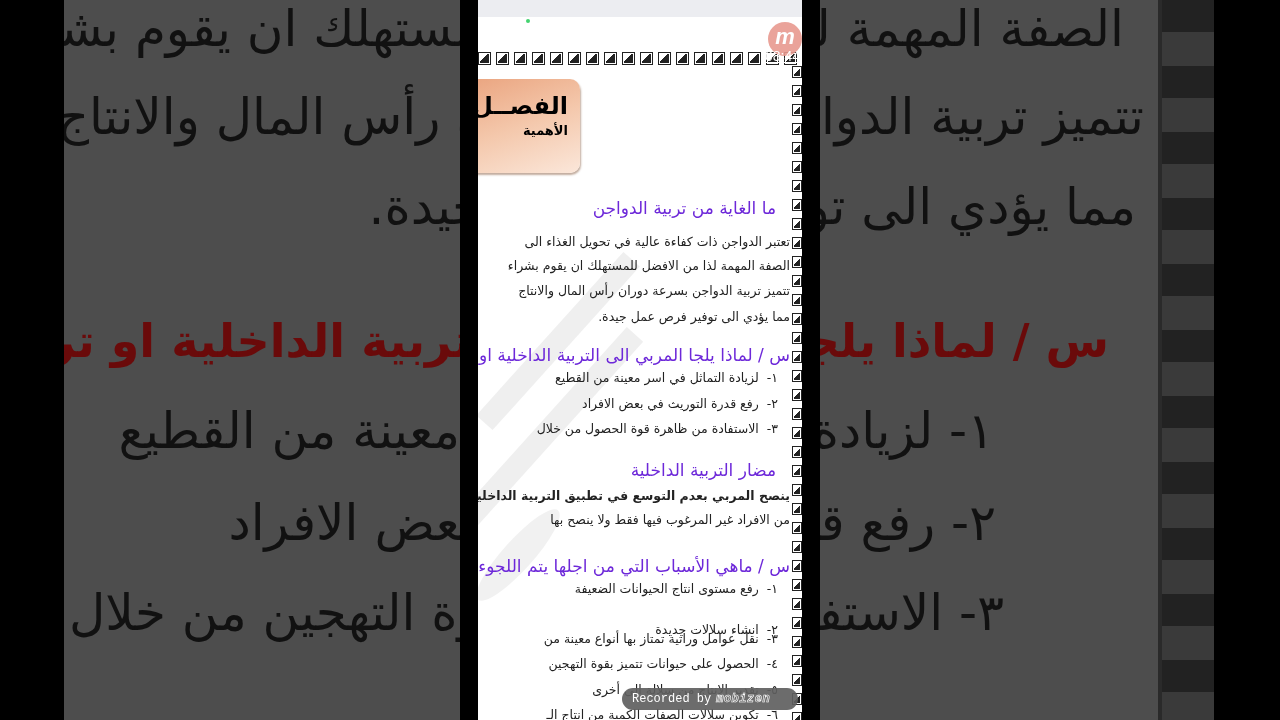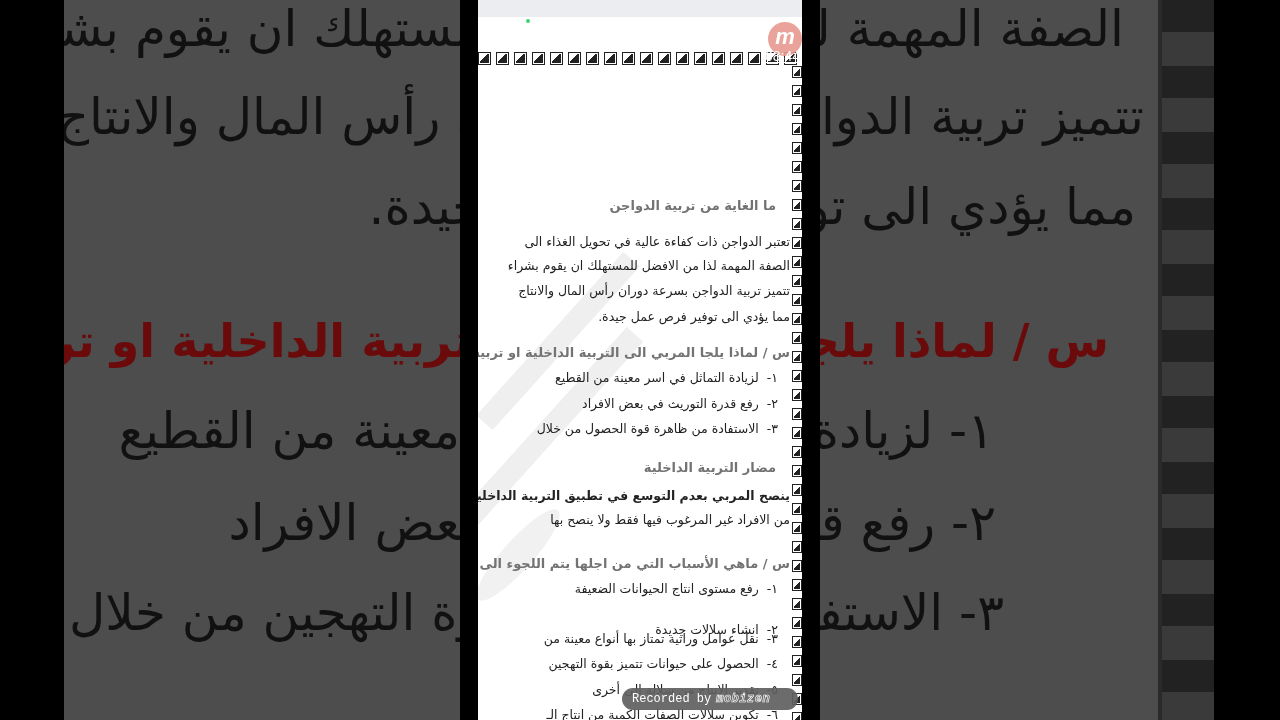--- a/index.html
+++ b/index.html
@@ -75,21 +75,21 @@
     background: #ececec; transform: rotate(-48deg); opacity: .85;
   }
   .watermark.w2 { left: -60px; top: 420px; width: 260px; }
   .watermark.w3 { left: -20px; top: 540px; width: 120px; height: 30px; border-radius: 50%; background: #efefef; }
 
   .doc {
     position: absolute; right: 26px; top: 0; width: 360px; direction: rtl; text-align: right;
     font-family: "DejaVu Sans", sans-serif; color: #222;
   }
   .line { position: absolute; right: 0; white-space: nowrap; font-size: 12.5px; }
-  .heading { color: #737373; font-weight: bold; font-size: 13px; }
+  .heading { color: #6d28d9; font-weight: normal; font-size: 17px; }
   .item { font-size: 12.5px; }
   .num { display: inline-block; margin-left: 8px; }
 
   .recorded-badge {
     position: absolute; left: 622px; top: 688px; width: 176px; height: 22px;
     border-radius: 11px; background: rgba(95,95,95,.92);
     color: #fff; font-family: Liberation Mono, monospace; font-size: 12px;
     display: flex; align-items: center; padding-left: 10px; gap: 5px;
   }
   .recorded-brand { font-weight: bold; font-style: italic; letter-spacing: .5px; font-size: 12px;
@@ -174,20 +174,24 @@
       <span class="bx"></span>
       <span class="bx"></span>
     <span class="bx"></span>
       <span class="bx"></span>
       <span class="bx"></span>
   </div>
 
   <div class="mobizen-logo">m</div>
   <div class="mobizen-time">08:44</div>
 
+  <div class="chapter-box">
+    <span class="chapter-title">الفصــل</span>
+    <span class="chapter-sub">الأهمية</span>
+  </div>
 
   <div class="doc">
 
     <div class="line heading" style="top:198px;">ما الغاية من تربية الدواجن</div>
     <div class="line" style="top:234px; right:-14px;">تعتبر الدواجن ذات كفاءة عالية في تحويل الغذاء الى</div>
     <div class="line" style="top:258px; right:-14px;">الصفة المهمة لذا من الافضل للمستهلك ان يقوم بشراء</div>
     <div class="line" style="top:283px; right:-14px;">تتميز تربية الدواجن بسرعة دوران رأس المال والانتاج</div>
     <div class="line" style="top:309px; right:-14px;">مما يؤدي الى توفير فرص عمل جيدة.</div>
 
     <div class="line heading" style="top:345px; right:-14px;">س / لماذا يلجا المربي الى التربية الداخلية او تربية</div>

